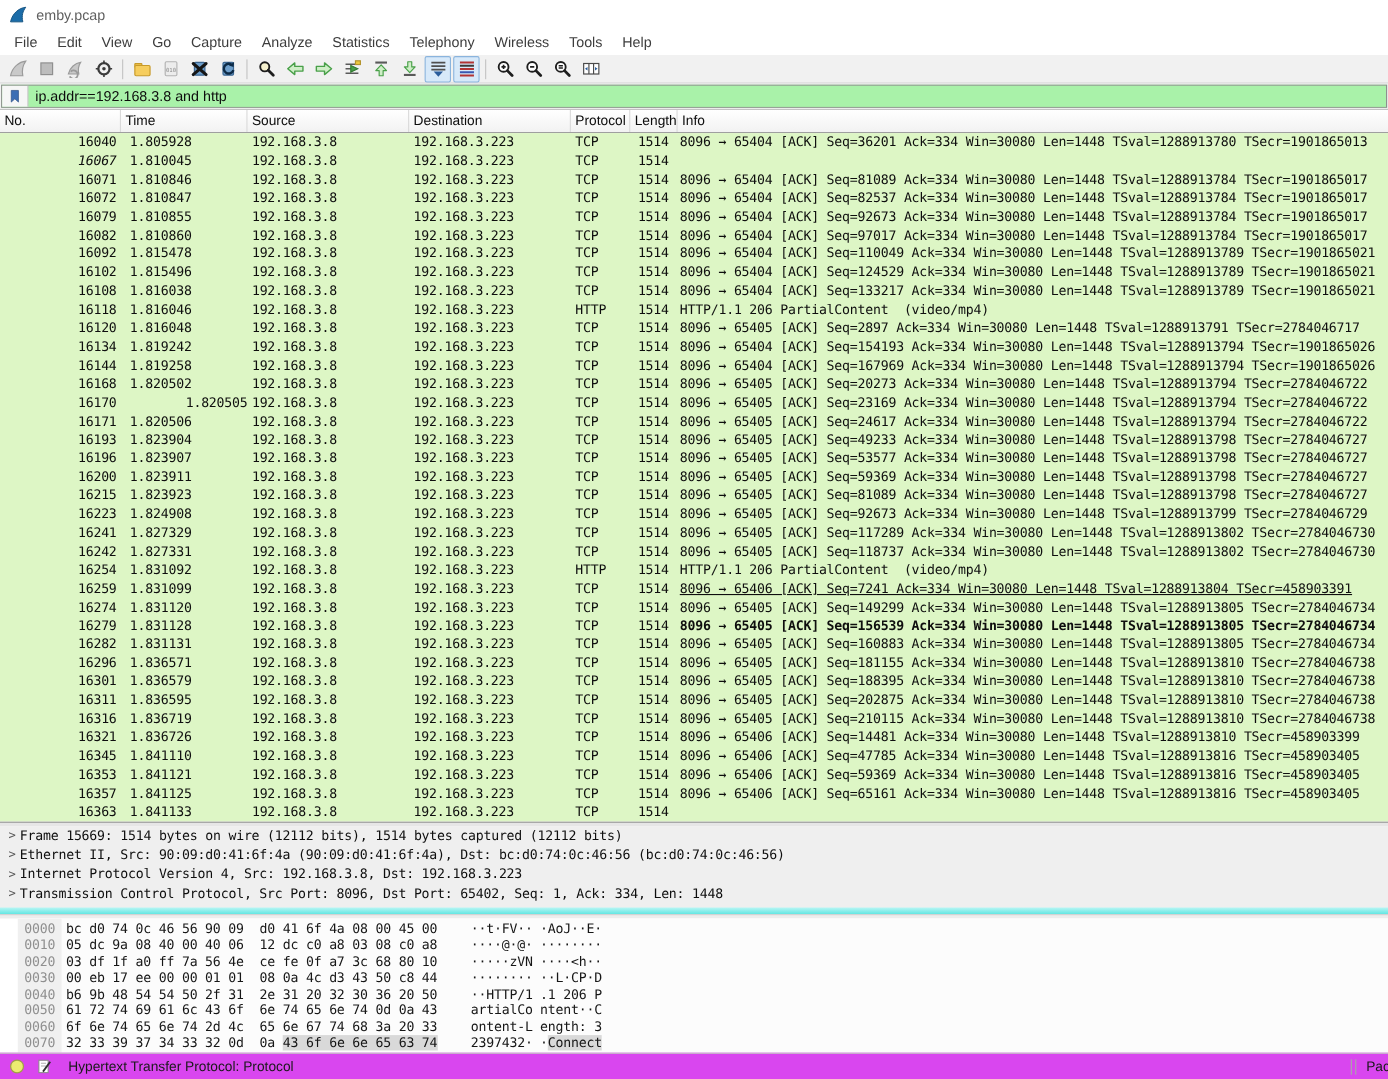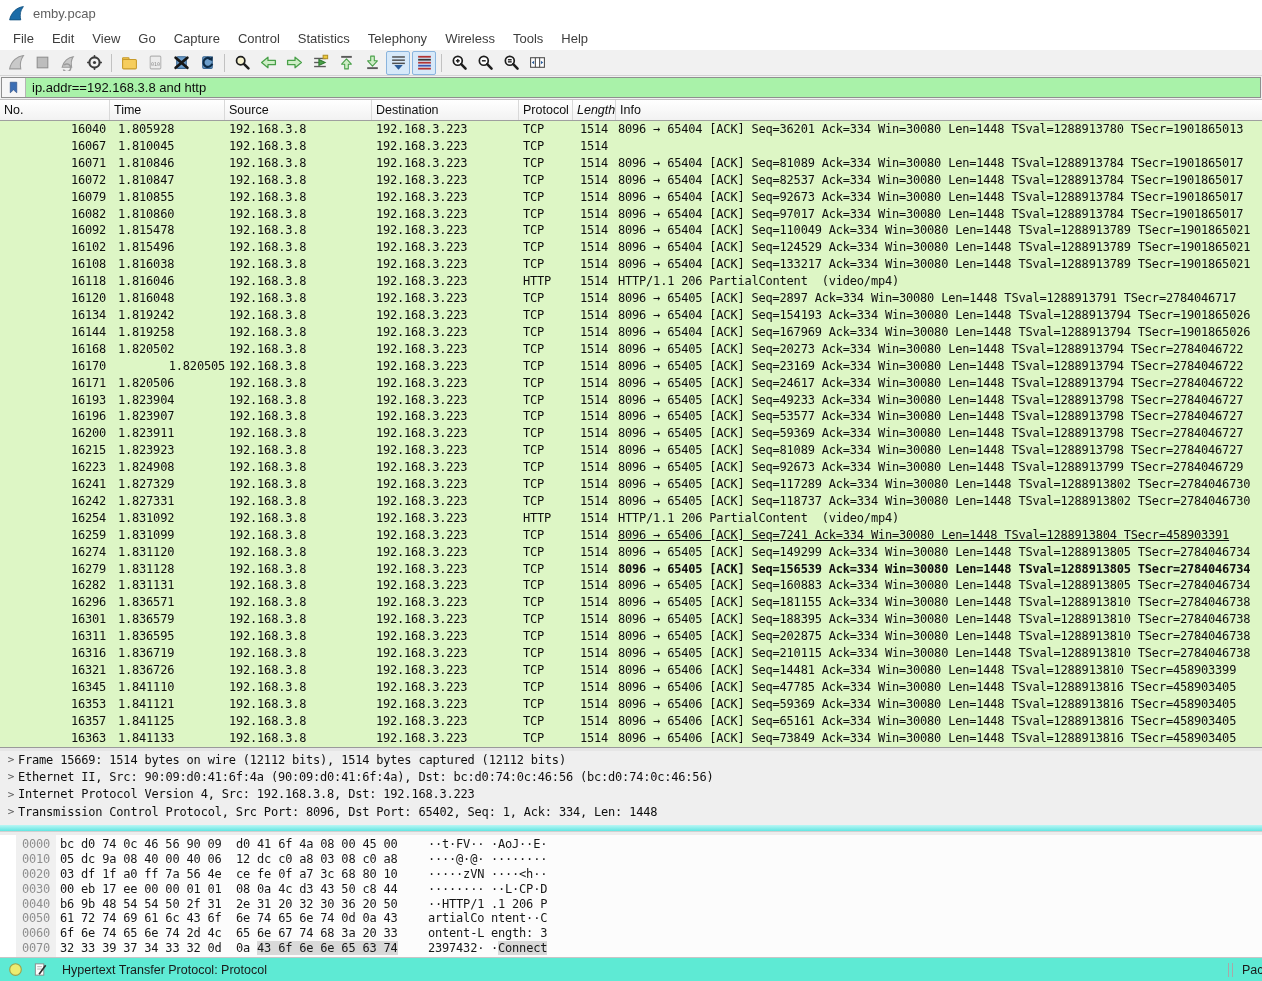--- a/index.html
+++ b/index.html
@@ -64,21 +64,21 @@
   .hexrow{position:relative;height:14.9px;line-height:14.9px;font-size:12px;color:#161616;white-space:pre;}
   .hexrow span{white-space:pre;}
   .h-off{position:absolute;left:6px;color:#8f8f8f;}
   .h-g1{position:absolute;left:44px;}
   .h-g2{position:absolute;left:220px;}
   .h-a1{position:absolute;left:412px;}
   .h-a2{position:absolute;left:475px;}
   .hl{background:#d9d9d9;}
 
   
-  .statusbar{position:absolute;left:0;top:957px;width:100%;height:24px;background:#5eead4;border-top:1px solid #c6c6c6;
+  .statusbar{position:absolute;left:0;top:957px;width:100%;height:24px;background:#d946ef;border-top:1px solid #c6c6c6;
              display:flex;align-items:center;box-sizing:border-box;overflow:hidden;text-align:right;}
   .expert-btn{width:15px;height:15px;margin-left:8px;}
   .comment-btn{width:15px;height:15px;margin-left:10px;}
   .status-text{margin-left:14px;font-size:12.5px;color:#1a1a1a;}
   .status-right{position:absolute;right:0;top:0;height:100%;display:flex;align-items:center;}
   .vdiv{width:1px;height:14px;background:#a8a8a8;margin-right:3px;}
   .status-right .rtext{font-size:12.5px;color:#1a1a1a;width:20px;overflow:hidden;white-space:pre;margin-left:6px;}
 </style>
 </head>
 <body>
@@ -91,21 +91,21 @@
     </svg>
     <span class="wtitle">emby.pcap</span>
   </div>
 
   <div class="menubar" id="menubar">
       <span class="menu-item">File</span>
       <span class="menu-item">Edit</span>
       <span class="menu-item">View</span>
       <span class="menu-item">Go</span>
       <span class="menu-item">Capture</span>
-      <span class="menu-item">Control</span>
+      <span class="menu-item">Analyze</span>
       <span class="menu-item">Statistics</span>
       <span class="menu-item">Telephony</span>
       <span class="menu-item">Wireless</span>
       <span class="menu-item">Tools</span>
       <span class="menu-item">Help</span>
     </div>
 
   <div class="toolbar" id="toolbar">
       <div class="tbtn">
         <svg viewBox="0 0 16 16">
@@ -267,36 +267,36 @@
       <input class="filter-input" readonly="" value="ip.addr==192.168.3.8 and http" style="">
     </div>
   </div>
 
   <div class="colheader" id="colheader">
       <div class="hcell" style="width: 110px;">No.</div>
       <div class="hcell" style="width: 115px;">Time</div>
       <div class="hcell" style="width: 147px;">Source</div>
       <div class="hcell" style="width: 147px;">Destination</div>
       <div class="hcell" style="width: 54px;">Protocol</div>
-      <div class="hcell" style="width: 43px; font-style: italic;">Length</div>
+      <div class="hcell" style="width: 43px;">Length</div>
       <div class="hcell" style="width: 646px;">Info</div>
     </div>
 
   <div class="plist mono" id="plist">
       <div class="prow">
         <div class="pcell c-no" style="width: 110px;">16040</div>
         <div class="pcell c-time" style="width: 115px;">1.805928</div>
         <div class="pcell c-src" style="width: 147px;">192.168.3.8</div>
         <div class="pcell c-dst" style="width: 147px;">192.168.3.223</div>
         <div class="pcell c-proto" style="width: 54px;">TCP</div>
         <div class="pcell c-len" style="width: 43px;">1514</div>
         <div class="pcell c-info" style="width: 646px;">8096 → 65404 [ACK] Seq=36201 Ack=334 Win=30080 Len=1448 TSval=1288913780 TSecr=1901865013</div>
       </div>
       <div class="prow">
-        <div class="pcell c-no" style="width: 110px;">16067</div>
+        <div class="pcell c-no" style="width: 110px; font-style: italic;">16067</div>
         <div class="pcell c-time" style="width: 115px;">1.810045</div>
         <div class="pcell c-src" style="width: 147px;">192.168.3.8</div>
         <div class="pcell c-dst" style="width: 147px;">192.168.3.223</div>
         <div class="pcell c-proto" style="width: 54px;">TCP</div>
         <div class="pcell c-len" style="width: 43px;">1514</div>
         <div class="pcell c-info" style="width: 646px; margin-top: 25px;">8096 → 65404 [ACK] Seq=75297 Ack=334 Win=30080 Len=1448 TSval=1288913784 TSecr=1901865017</div>
       </div>
       <div class="prow">
         <div class="pcell c-no" style="width: 110px;">16071</div>
         <div class="pcell c-time" style="width: 115px;">1.810846</div>
@@ -603,21 +603,20 @@
         <div class="pcell c-len" style="width: 43px;">1514</div>
         <div class="pcell c-info" style="width: 646px;">8096 → 65406 [ACK] Seq=65161 Ack=334 Win=30080 Len=1448 TSval=1288913816 TSecr=458903405</div>
       </div>
       <div class="prow">
         <div class="pcell c-no" style="width: 110px;">16363</div>
         <div class="pcell c-time" style="width: 115px;">1.841133</div>
         <div class="pcell c-src" style="width: 147px;">192.168.3.8</div>
         <div class="pcell c-dst" style="width: 147px;">192.168.3.223</div>
         <div class="pcell c-proto" style="width: 54px;">TCP</div>
         <div class="pcell c-len" style="width: 43px;">1514</div>
-        <div class="pcell c-info" style="width: 646px;">8096 → 65406 [ACK] Seq=73849 Ack=334 Win=30080 Len=1448 TSval=1288913816 TSecr=458903405</div>
       </div>
     </div>
 
   <div class="split1"></div>
 
   <div class="details mono" id="details">
     <div class="drow">
         <span class="chev">&gt;</span>
         <span class="dtext">Frame 15669: 1514 bytes on wire (12112 bits), 1514 bytes captured (12112 bits)</span>
       </div>

